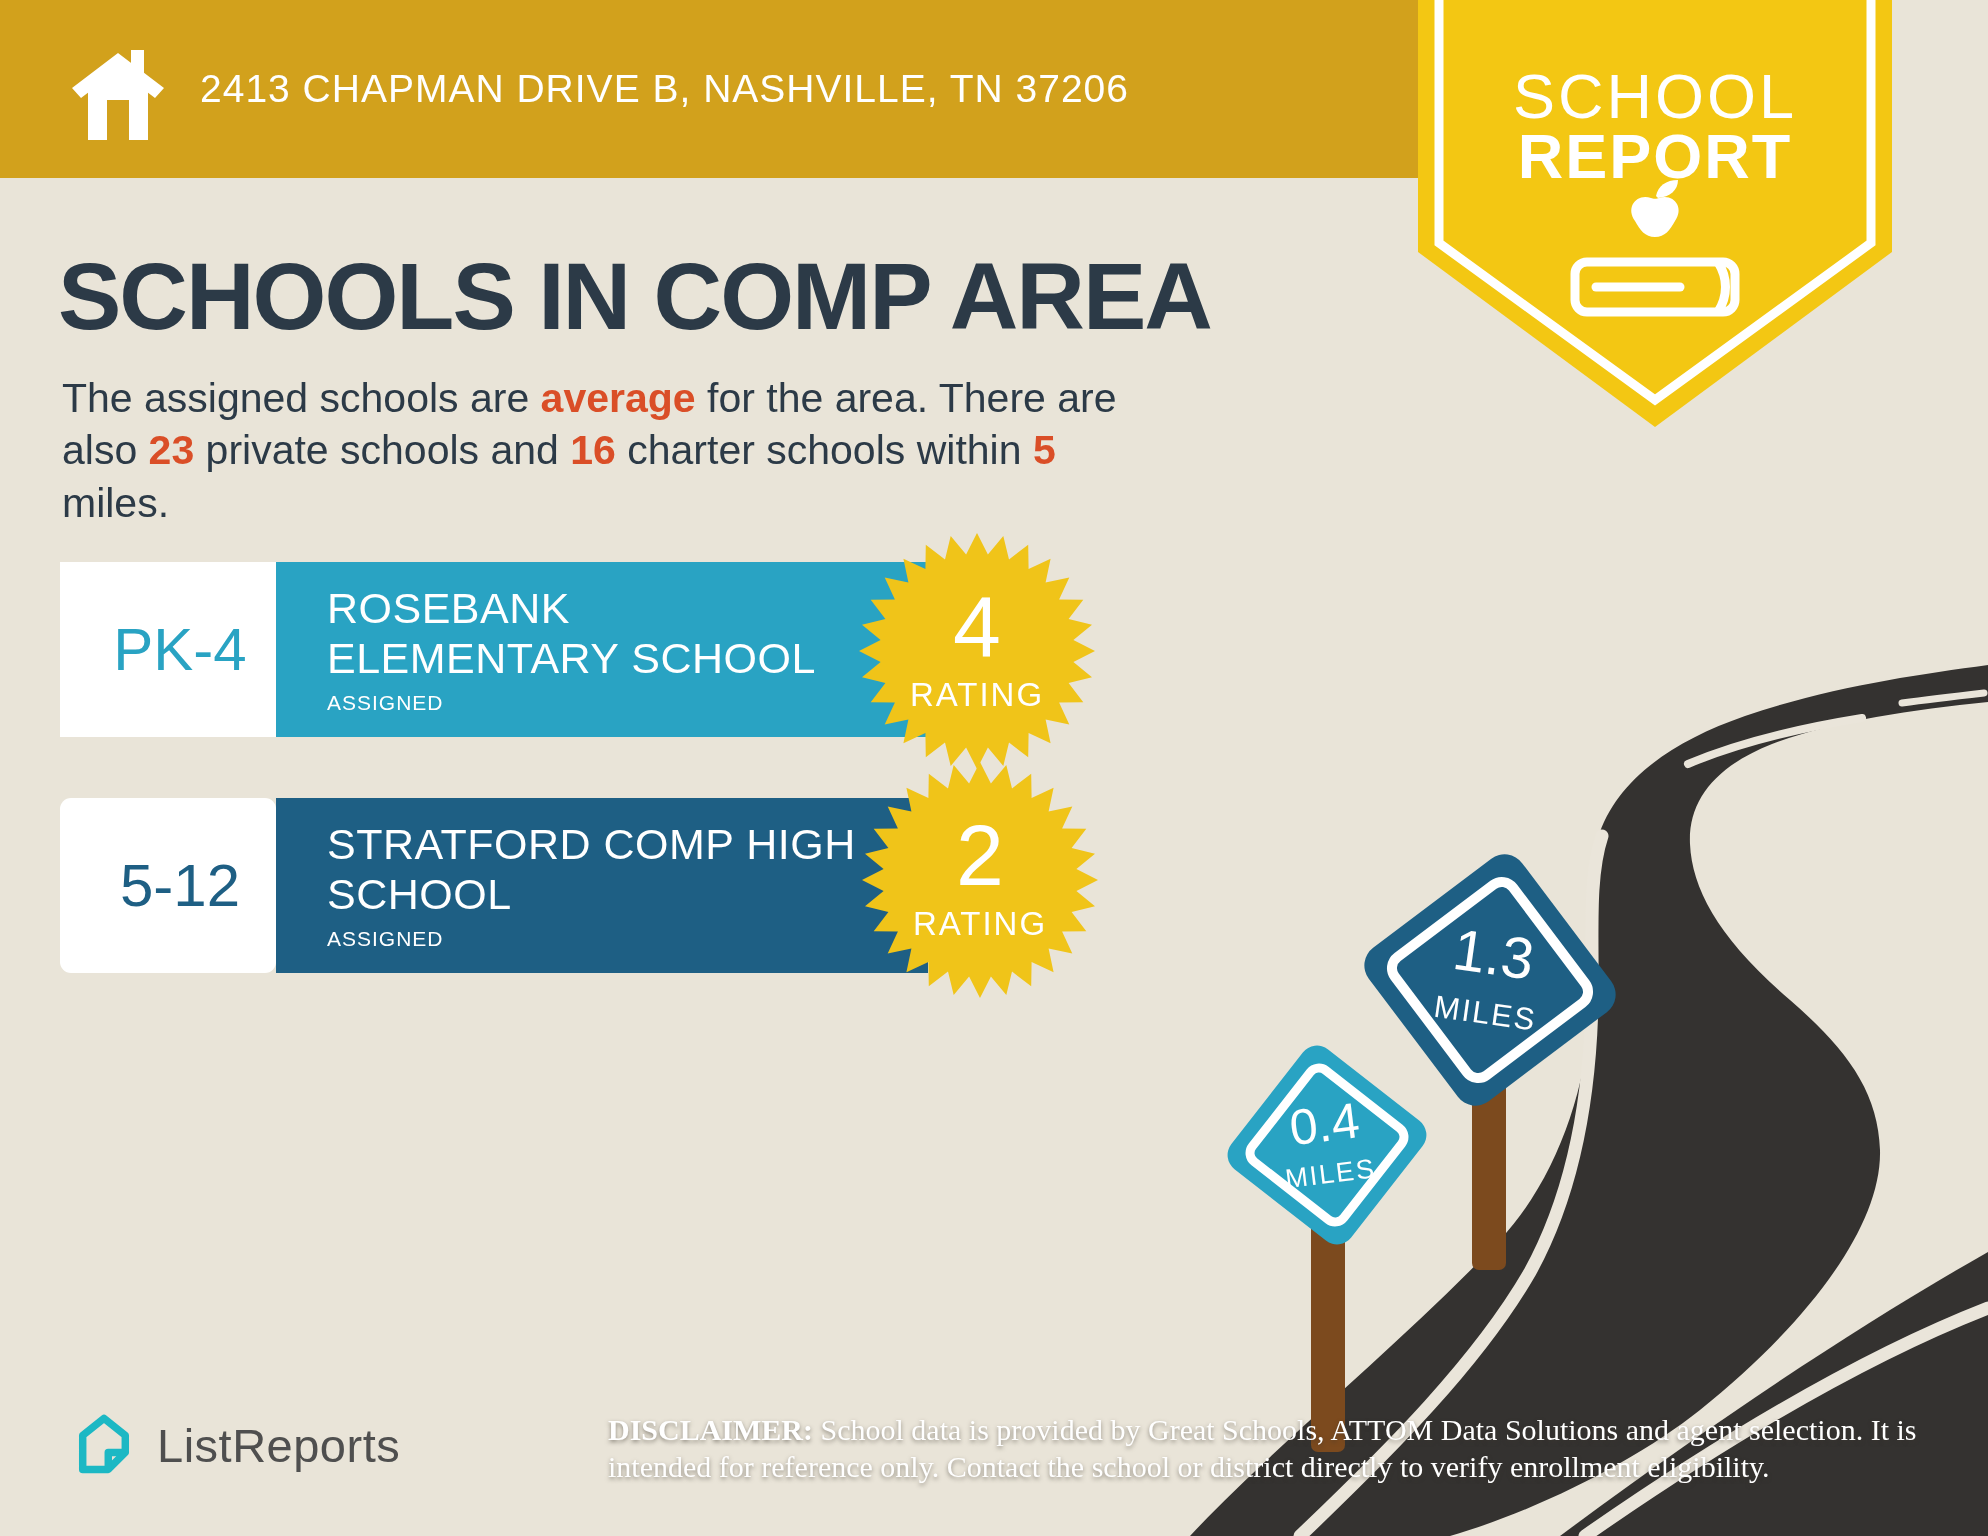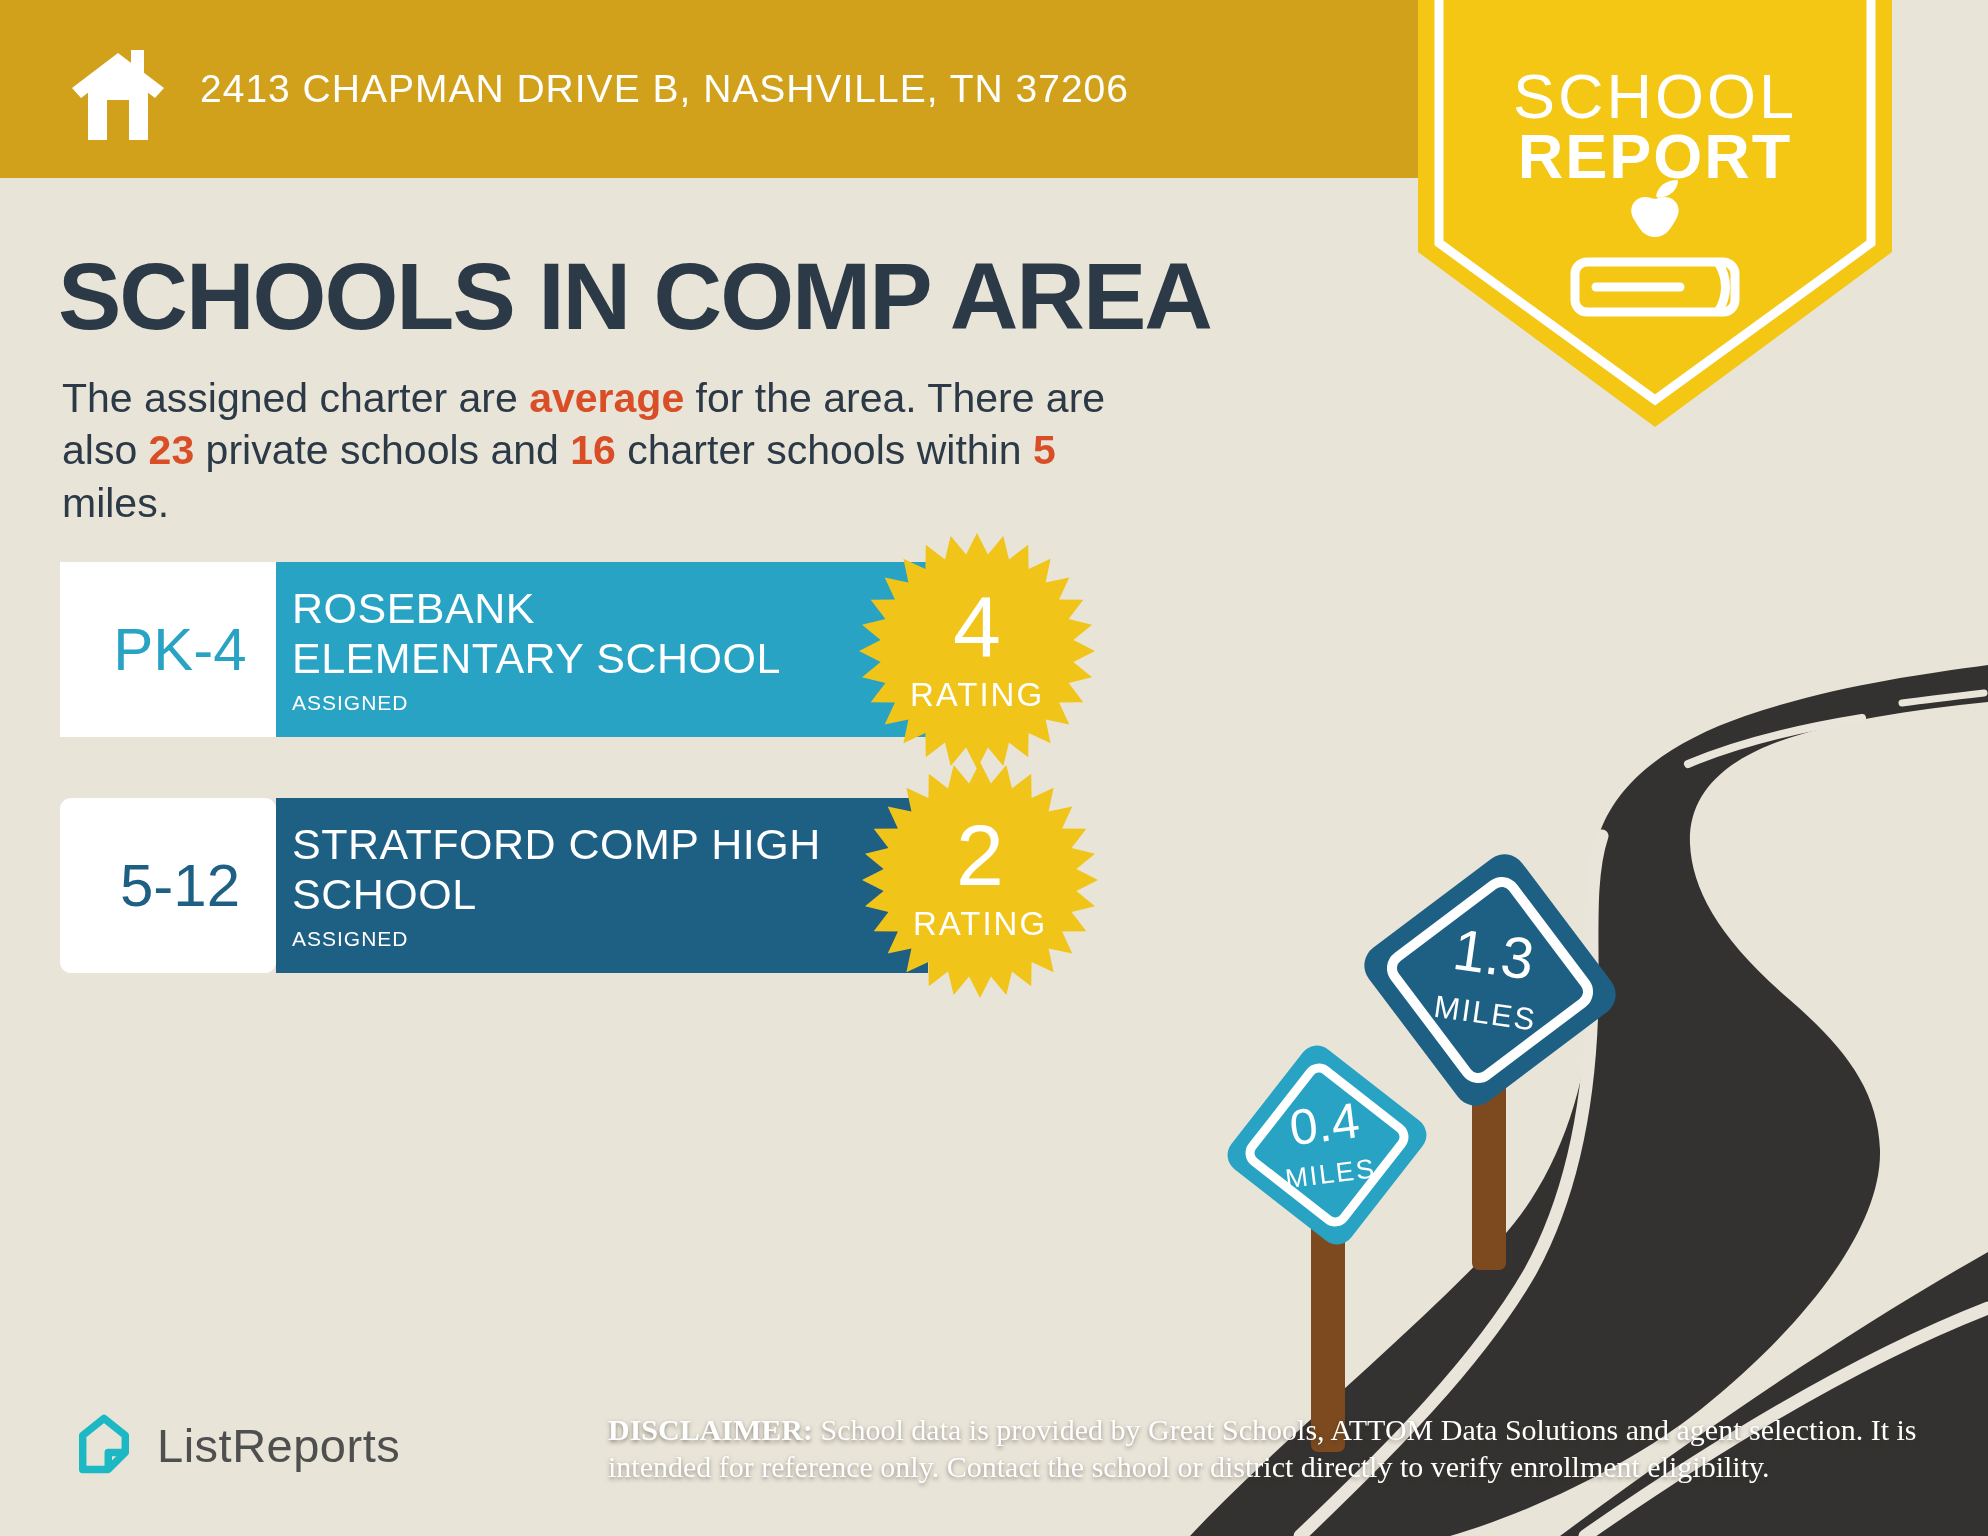--- a/index.html
+++ b/index.html
@@ -23,21 +23,21 @@
   .intro b{color:#da4e27;font-weight:700;}
 
   
   .card{position:absolute;left:60px;width:868px;height:175px;display:flex;}
   .card1{top:562px;}
   .card2{top:798px;}
   .grade-box{width:192px;background:#ffffff;display:flex;align-items:center;justify-content:center;
              font-size:60px;padding-left:24px;}
   .card1 .grade-box{color:#29a3c3;}
   .card2 .grade-box{color:#1e5f84;border-radius:11px;}
-  .bar{flex:1;display:flex;flex-direction:column;justify-content:center;padding-left:16px;color:#fff;}
+  .bar{flex:1;display:flex;flex-direction:column;justify-content:center;padding-left:51px;color:#fff;}
   .card1 .bar{background:#29a3c3;width:662px;}
   .card2 .bar{background:#1e5f84;width:676px;}
   .school-line{font-size:43px;line-height:1.16;letter-spacing:.5px;}
   .assigned{font-size:21px;letter-spacing:1px;margin-top:8px;}
 
   
   .starwrap{position:absolute;width:250px;height:250px;}
   .star1{left:852px;top:526px;}
   .star2{left:855px;top:755px;}
   .starwrap svg{position:absolute;left:0;top:0;}
@@ -122,21 +122,21 @@
       <path d="M217 221 c-10 -14 2 -28 16 -23 c2 1 6 1 8 0 c14 -5 26 9 16 23 c-5 9 -10 16 -20 16 c-10 0 -15 -7 -20 -16 Z" fill="#ffffff"></path>
       <path d="M238 196 c2 -10 10 -16 22 -16 c0 10 -8 17 -20 18 Z" fill="#ffffff"></path>
       <rect x="157" y="262" width="160" height="50" rx="12" fill="none" stroke="#ffffff" stroke-width="9"></rect>
       <line x1="178" y1="287" x2="262" y2="287" stroke="#ffffff" stroke-width="9" stroke-linecap="round"></line>
       <path d="M300 262 C 310 278 310 296 300 312" fill="none" stroke="#ffffff" stroke-width="9"></path>
     </g>
   </svg>
 
   <div class="page-title">SCHOOLS IN COMP AREA</div>
   <div class="intro">
-    <span>The assigned charter are </span><b>average</b><span> for the area. There are also </span><b>23</b><span> private schools and </span><b>16</b><span> charter schools within </span><b>5</b><span> miles.</span>
+    <span>The assigned schools are </span><b>average</b><span> for the area. There are also </span><b>23</b><span> private schools and </span><b>16</b><span> charter schools within </span><b>5</b><span> miles.</span>
   </div>
 
   <div class="card card1">
     <div class="grade-box">PK-4</div>
     <div class="bar">
       <div class="school-line">ROSEBANK</div>
       <div class="school-line">ELEMENTARY SCHOOL</div>
       <div class="assigned">ASSIGNED</div>
     </div>
   </div>

